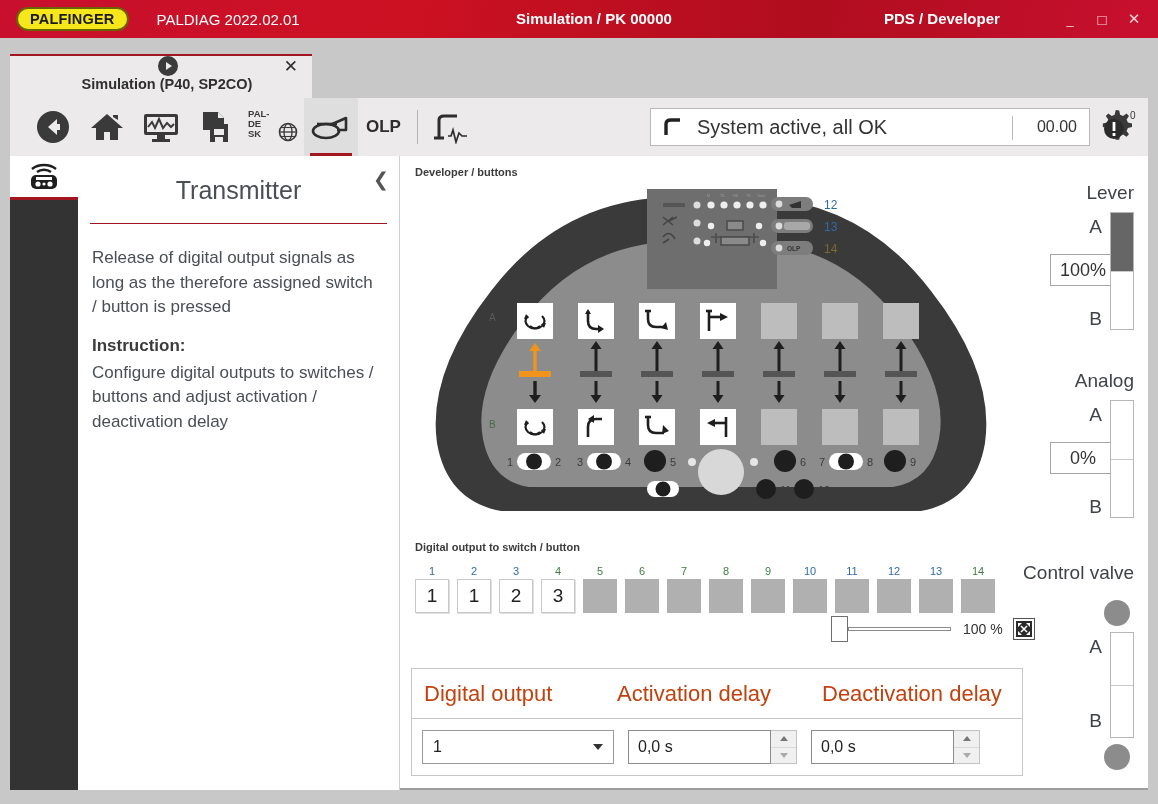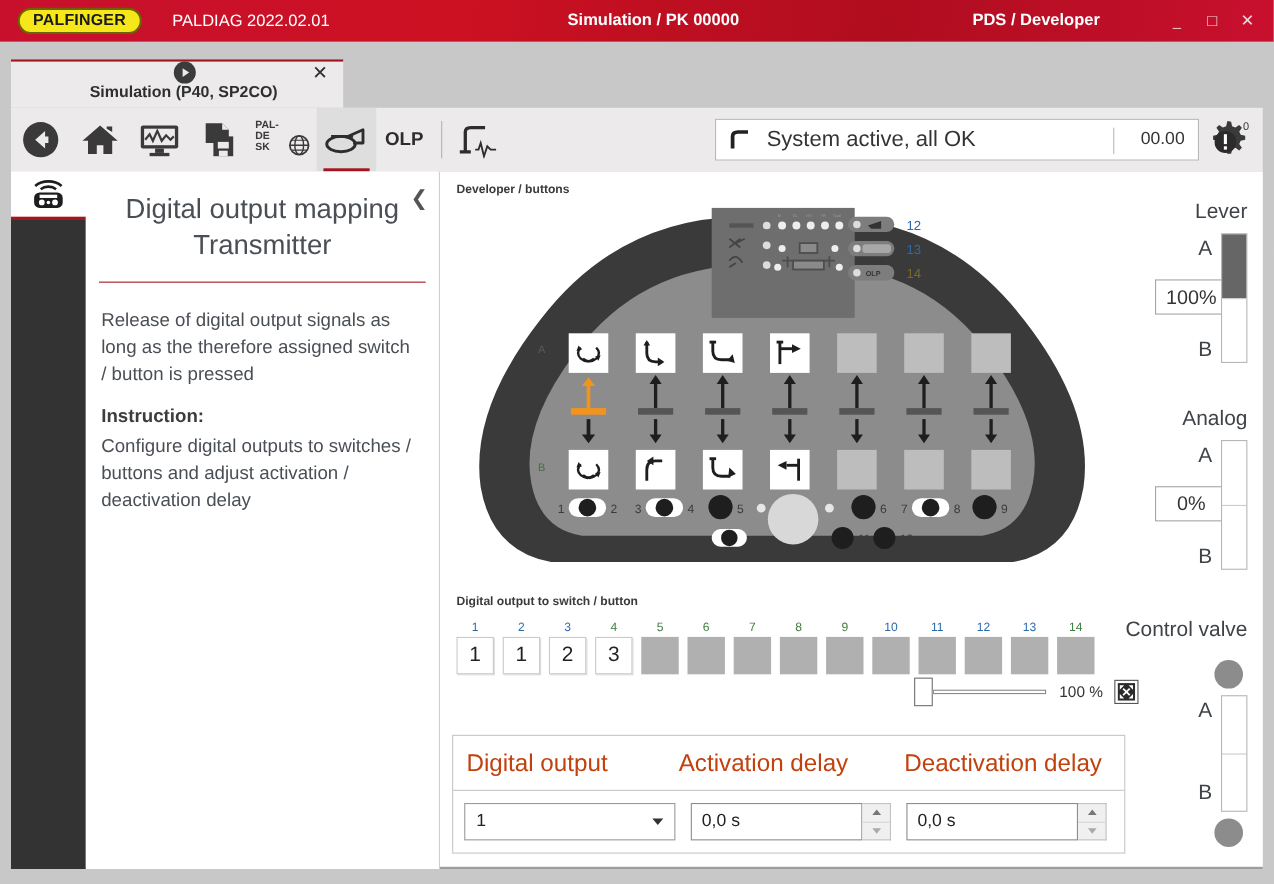--- a/index.html
+++ b/index.html
@@ -43,21 +43,21 @@
     background:#eceaea; border-top:2px solid #a3151f; display:flex; align-items:center;flex-direction:column; }
   .tab-play { margin-left:14px; width:20px; height:20px; border-radius:50%; background:#3b3b3b;
      display:flex; align-items:center; justify-content:center; }
   .tab-play i { width:0;height:0;border-left:6px solid #eceaea;border-top:4px solid transparent;border-bottom:4px solid transparent; margin-left:2px;}
   .tab-label { margin-left:12px; font-size:14.5px; font-weight:bold; color:#2f2f2f; }
   .tab-close { position:absolute; right:14px; font-size:17px; color:#2f2f2f; }
 
   
   .toolbar {
     position:absolute; left:10px; top:98px; width:1138px; height:58px; background:#eceaea;
-    display:flex; align-items:center;
+    display:flex; align-items:center;padding-left:16px;
   }
   .tb-btn { width:54px; height:58px; display:flex; align-items:center; justify-content:center; }
   .tb-btn svg { display:block; }
   .tb-btn.active { background:#dedede; position:relative; }
   .tb-btn.active::after { content:""; position:absolute; left:6px; right:6px; bottom:0; height:3px; background:#a3151f; }
   .olp-text { font-size:17px; font-weight:bold; color:#2d2d2d; padding:0 8px; }
   .tb-sep { width:1px; height:34px; background:#b4b4b4; margin:0 8px; }
 
   .statusbox {
     position:absolute; left:650px; top:108px; width:440px; height:38px;
@@ -127,21 +127,21 @@
   .dt-h1 { width:205px; padding-left:12px; }
   .dt-h2 { width:205px; }
   .dt-h3 { flex:1; }
   .dt-row { display:flex; height:56px; align-items:center; }
   .sel-wrap { position:relative; margin-left:10px; width:192px; height:34px; background:#fff;
     border:1px solid #9b9b9b; display:flex; align-items:center; }
   .sel-val { margin-left:10px; font-size:16px; color:#222; }
   .sel-arrow { position:absolute; right:10px; width:0;height:0;
      border-left:5px solid transparent;border-right:5px solid transparent;border-top:6px solid #333; }
   .spin-wrap { position:relative; display:flex; }
-  .num-inp { width:156px; height:34px; background:#fff; border:1px solid #8d8d8d;
+  .num-inp { width:143px; height:34px; background:#fff; border:1px solid #8d8d8d;
      display:flex; align-items:center; }
   .num-inp span { margin-left:9px; font-size:16px; color:#222; }
   .spin { width:26px; height:34px; border:1px solid #c2c2c2; border-left:none; background:#f0f0f0;
      display:flex; flex-direction:column; }
   .spin div { flex:1; display:flex; align-items:center; justify-content:center; }
   .spin .u { border-bottom:1px solid #d8d8d8; }
   .arw-u { width:0;height:0;border-left:4px solid transparent;border-right:4px solid transparent;border-bottom:5px solid #777; }
   .arw-d { width:0;height:0;border-left:4px solid transparent;border-right:4px solid transparent;border-top:5px solid #aaa; }
   .spacer14 { width:14px; }
 
@@ -324,21 +324,20 @@
         <circle cx="15" cy="24" r="2.6" fill="#fff"></circle>
         <circle cx="27" cy="24" r="2.6" fill="#fff"></circle>
         <circle cx="21" cy="24" r="1.6" fill="#fff"></circle>
       </svg>
     </div>
     <div class="rail"></div>
 
     <div class="infopanel">
       <div class="collapse-arrow">❮</div>
       <div class="info-title">
-        <div>Digital output mapping</div>
         <div>Transmitter</div>
       </div>
       <div class="info-rule"></div>
       <div class="info-body">
         <p>Release of digital output signals as long as the therefore assigned switch / button is pressed</p>
         <p>
           <span class="info-instr">Instruction:</span>
           <span>Configure digital outputs to switches / buttons and adjust activation / deactivation delay</span>
         </p>
       </div>

